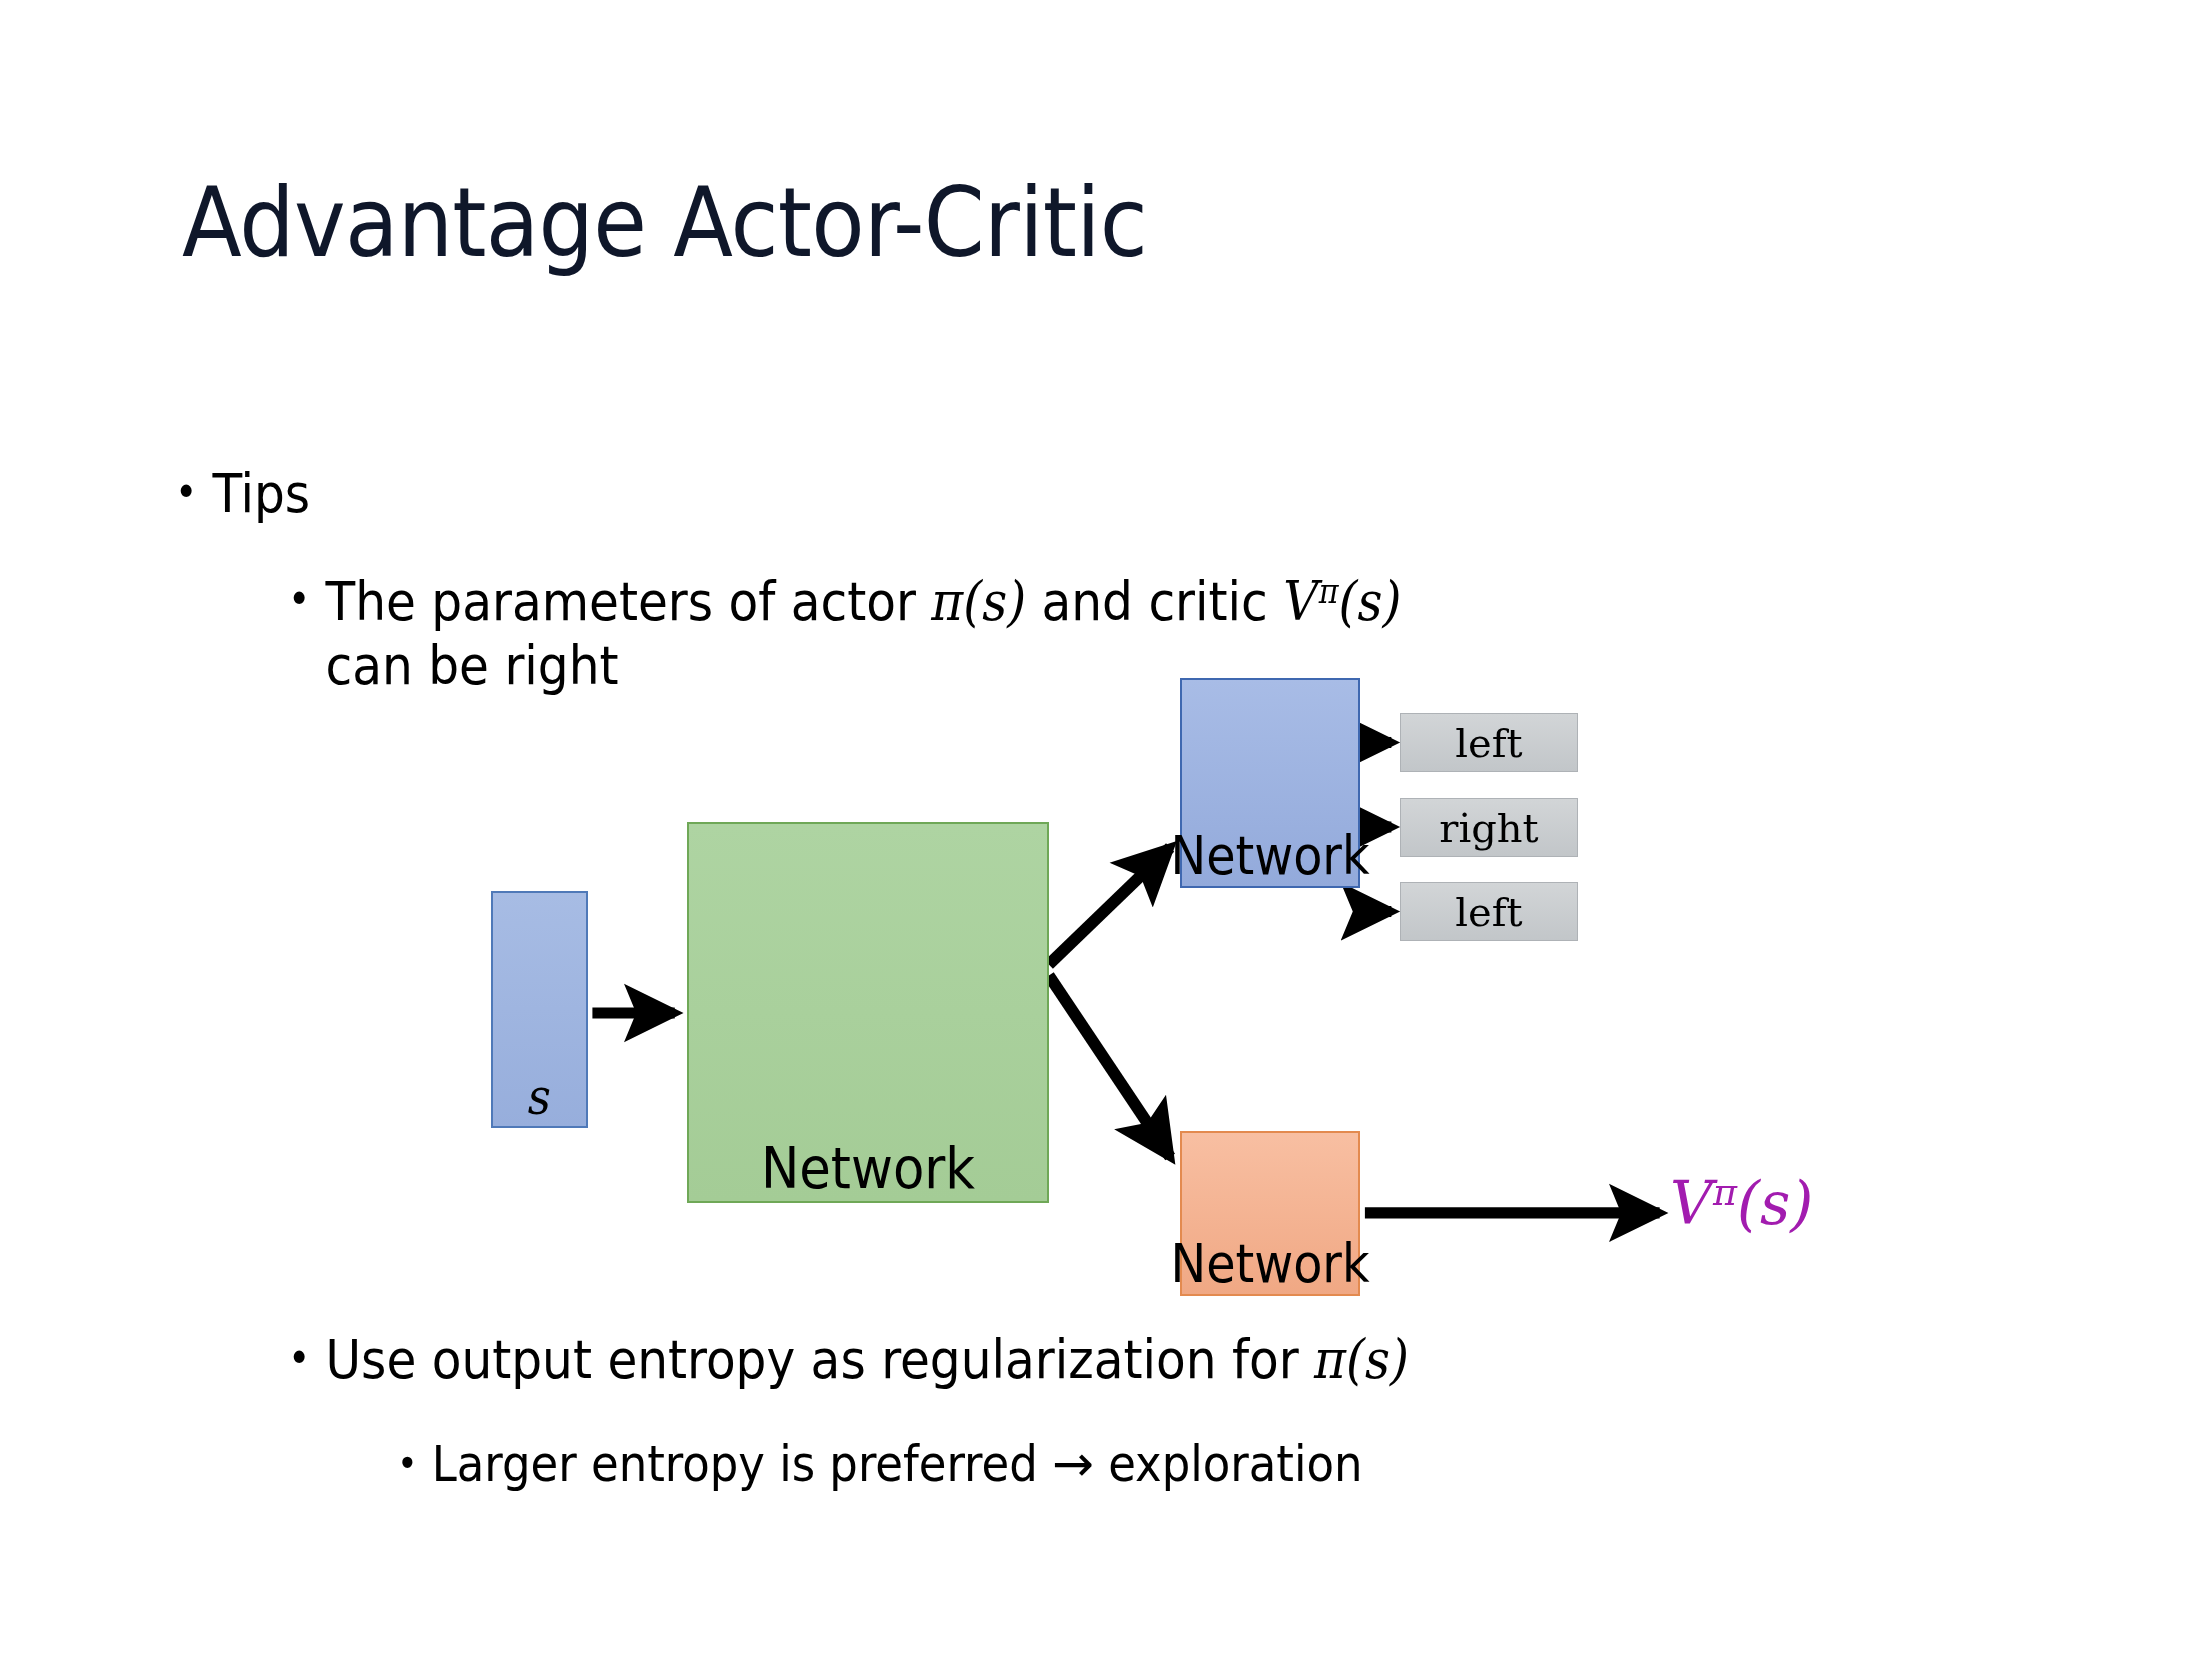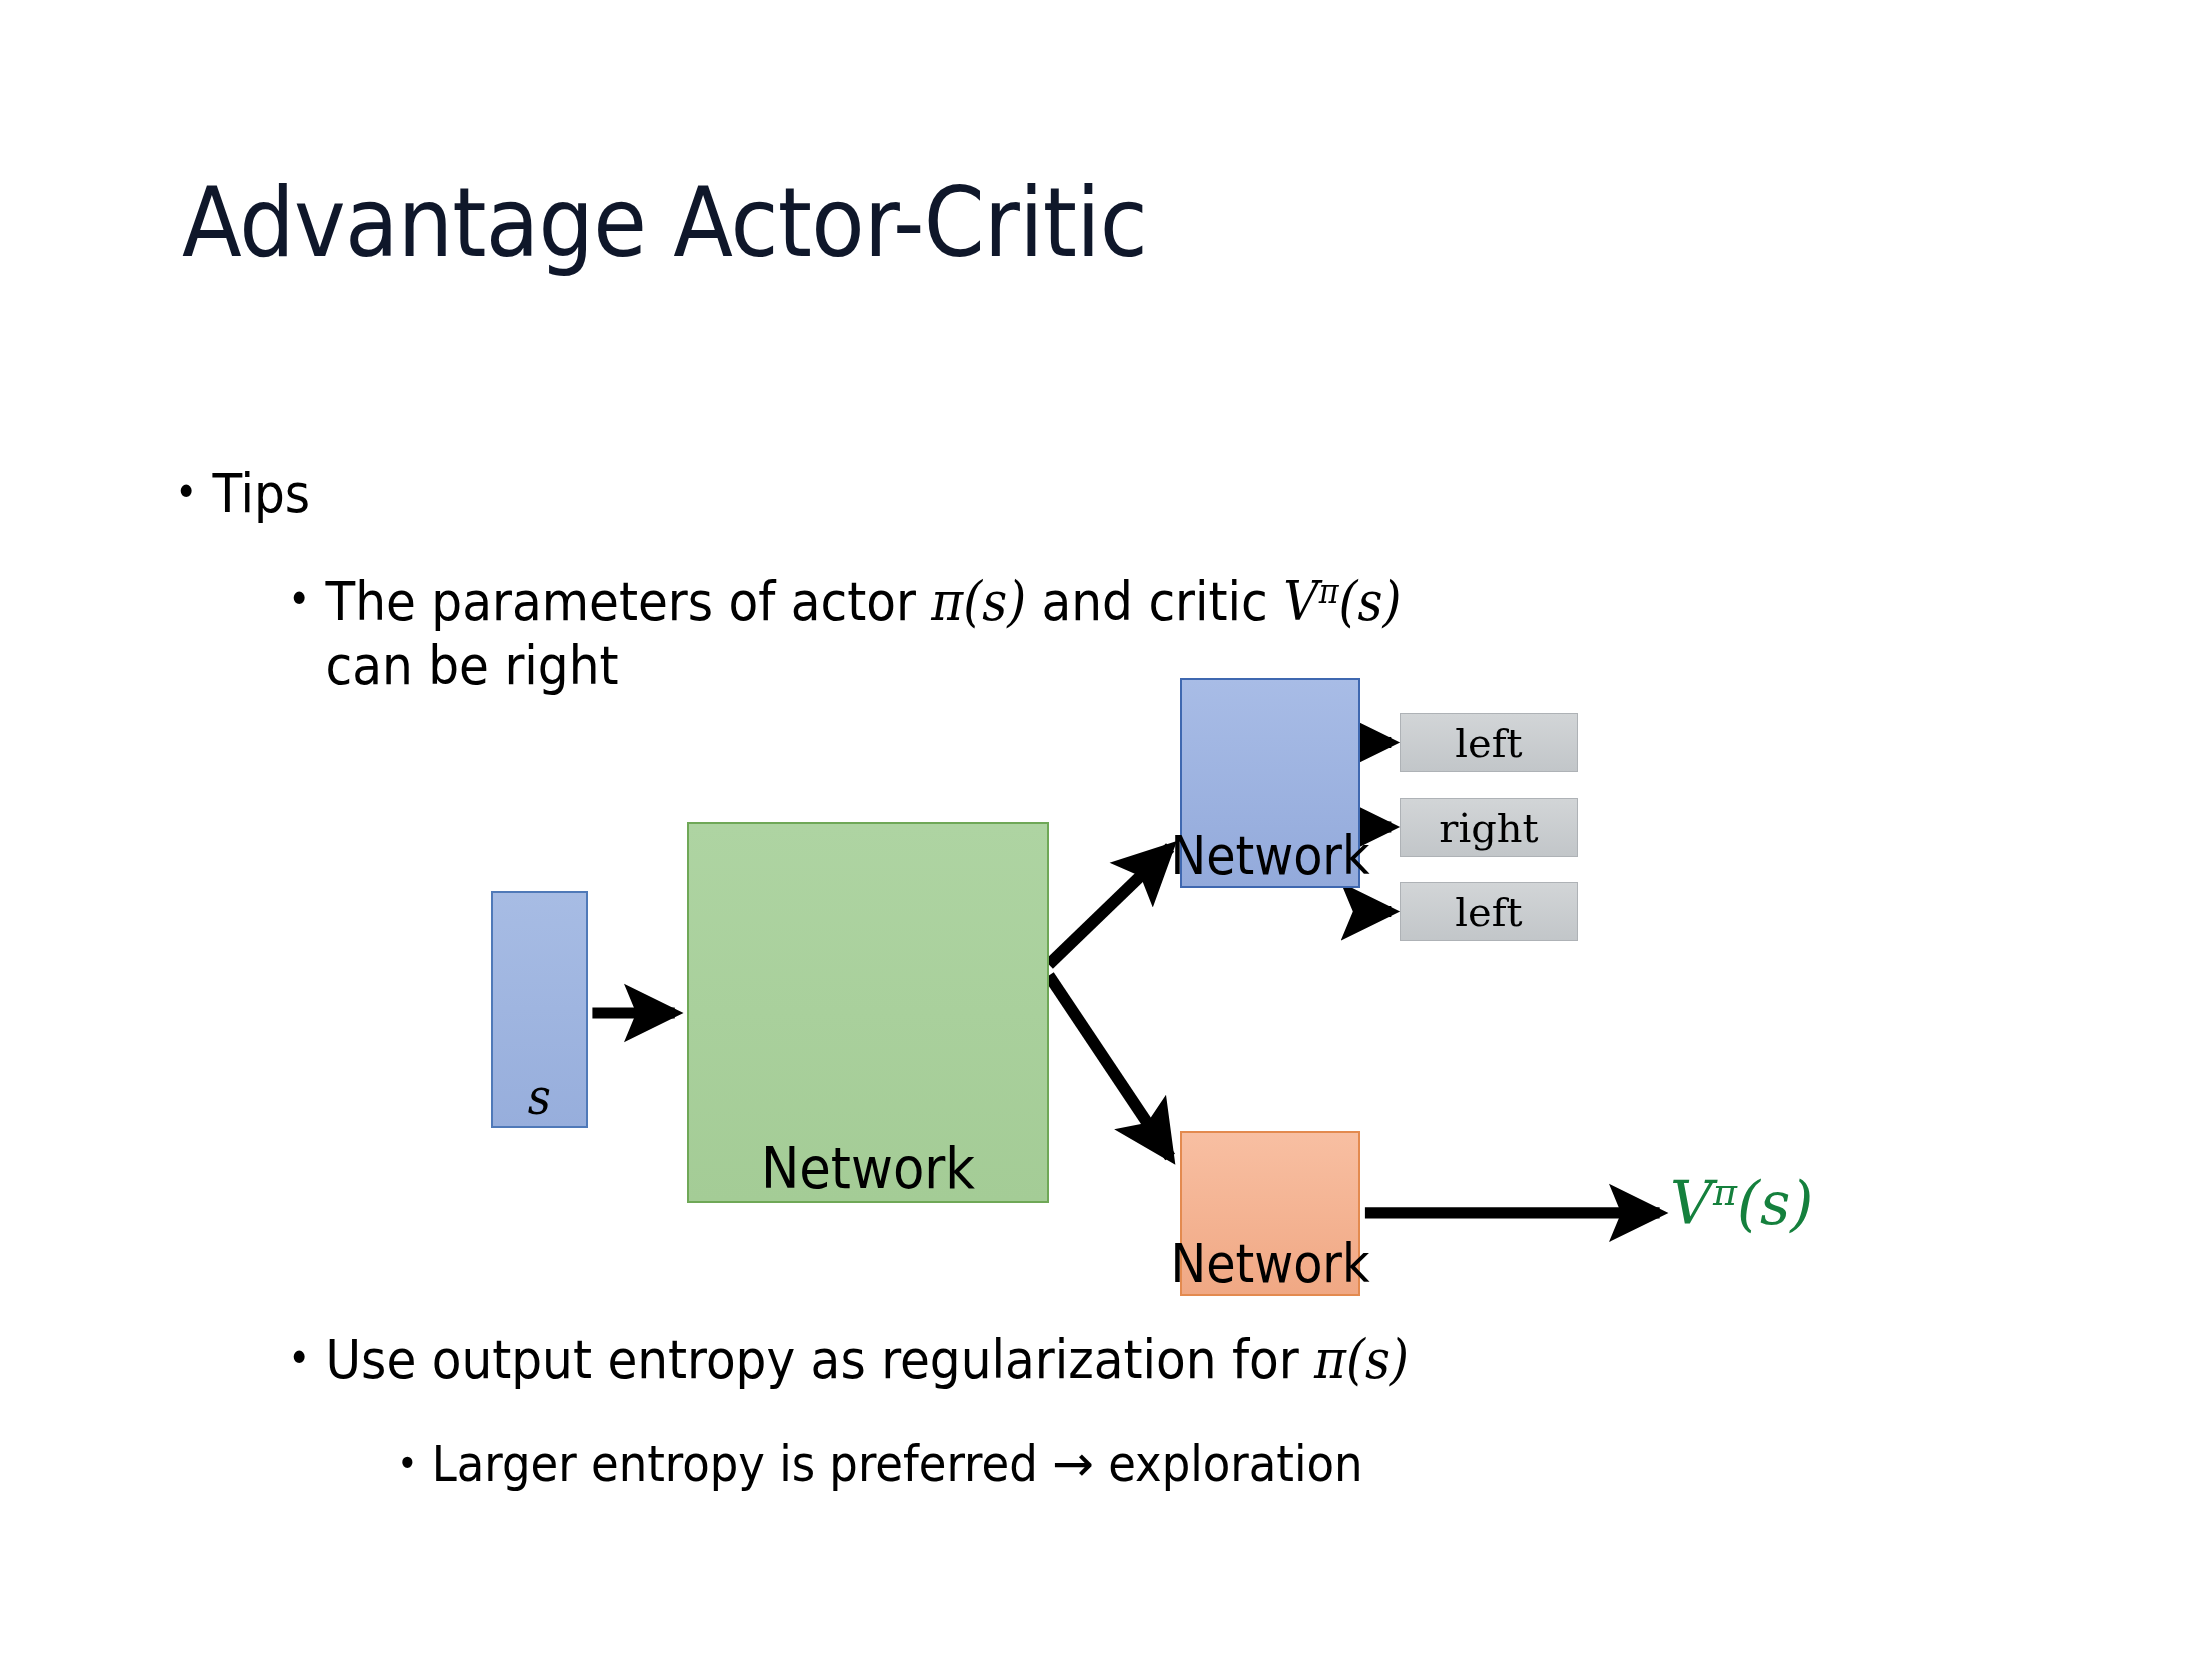--- a/index.html
+++ b/index.html
@@ -185,21 +185,21 @@
   }
   #out-left  { top: 713px;  }
   #out-right { top: 798px; justify-content: center; }
   #out-fire  { top: 882px; }
 
   #label-vpi {
     position: absolute;
     left: 1670px;
     top: 1169px;
     font-size: 59px;
-    color: #15803d;
+    color: #a21caf;
     white-space: nowrap;
   }
 
   svg.edges {
     position: absolute;
     left: 0;
     top: 0;
     width: 2205px;
     height: 1654px;
   }

